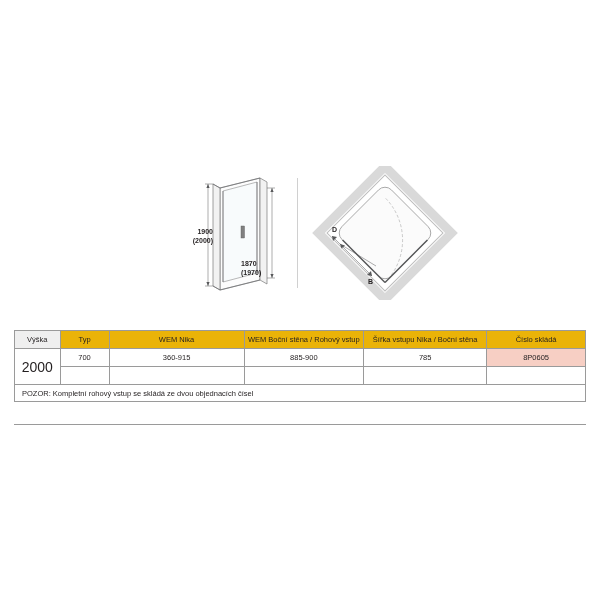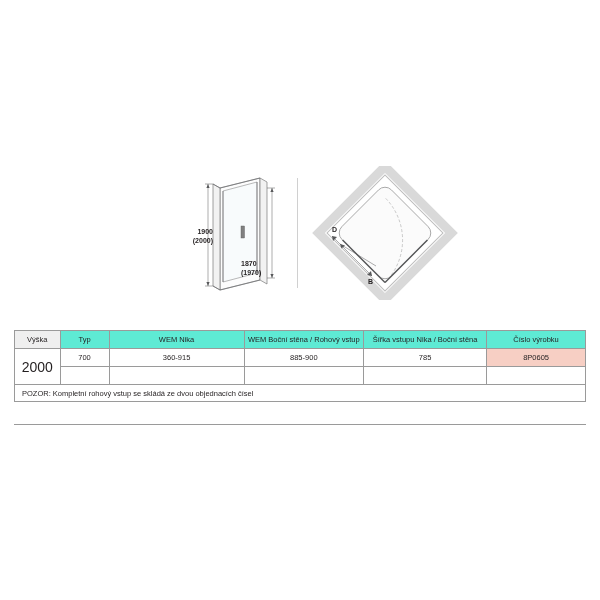--- a/index.html
+++ b/index.html
@@ -78,21 +78,21 @@
   table.spec td, table.spec th {
     border: 1px solid #9a9a9a;
     padding: 2px 3px;
     text-align: center;
     font-weight: normal;
     color: #231f20;
     height: 13px;
     vertical-align: middle;
   }
   thead td {
-    background: #5eead4;
+    background: #eab308;
     font-weight: bold;
     font-size: 7.5px;
   }
   td.head-vyska {
     background: #efefef;
     font-weight: bold;
     width: 40px;
   }
   td.col-typ { width: 48px; }
   td.col-wem-nika { width: 150px; }
@@ -211,21 +211,21 @@
 
 <div class="table-wrap">
   <table class="spec">
     <thead>
       <tr>
         <td class="head-vyska">Výška</td>
         <td class="col-typ">Typ</td>
         <td class="col-wem-nika">WEM Nika</td>
         <td class="col-wem-bocni">WEM Boční stěna / Rohový vstup</td>
         <td class="col-sirka">Šířka vstupu Nika / Boční stěna</td>
-        <td class="col-cislo">Číslo výrobku</td>
+        <td class="col-cislo">Číslo skládá</td>
       </tr>
     </thead>
     <tbody>
       <tr>
         <td class="vyska-cell" rowspan="2">2000</td>
         <td>700</td>
         <td>360-915</td>
         <td>885-900</td>
         <td>785</td>
         <td class="product-number">8P0605</td>

